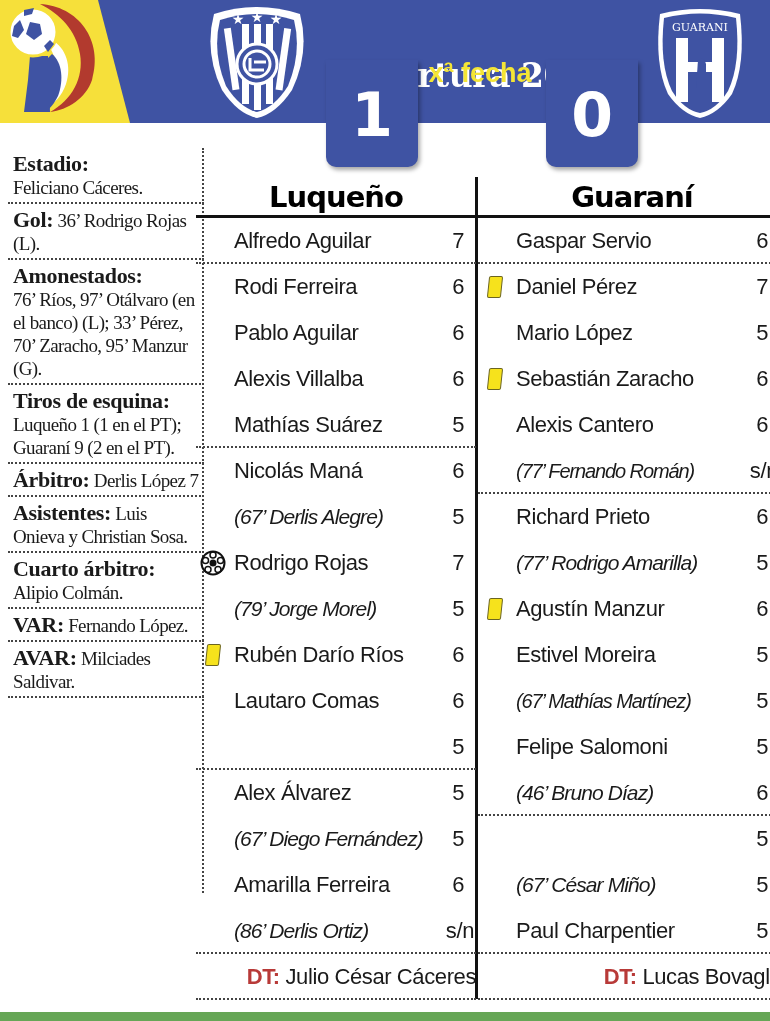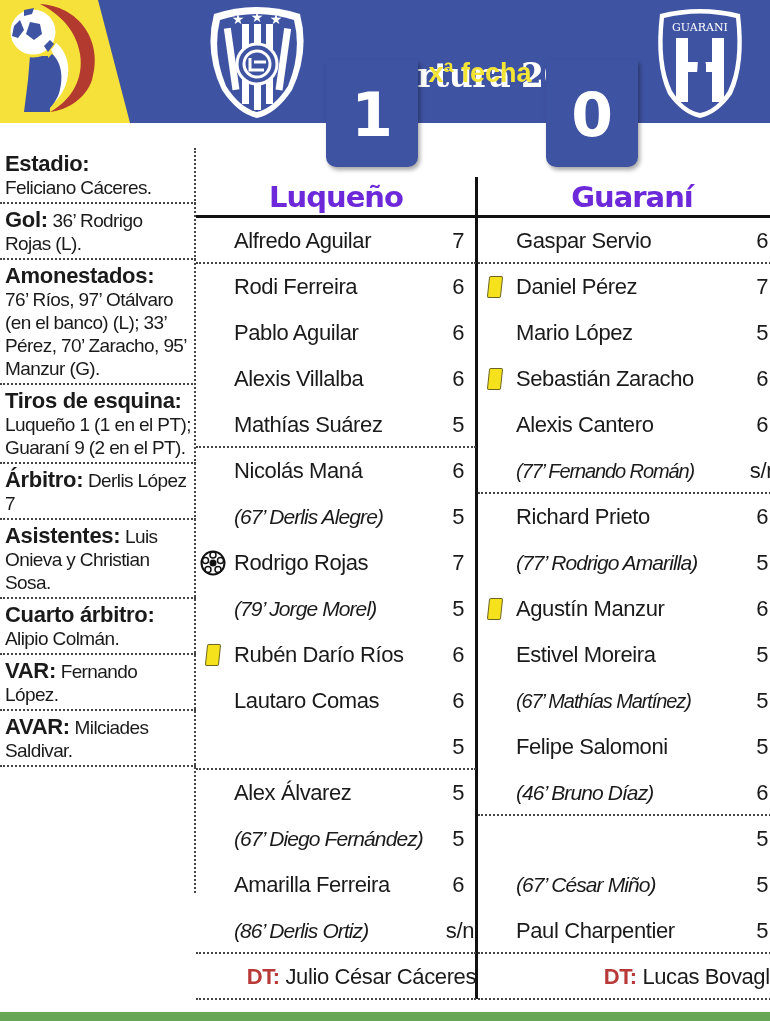--- a/index.html
+++ b/index.html
@@ -19,30 +19,30 @@
               font-family: "Liberation Sans", sans-serif; font-weight: bold; font-size: 27px; }
   .score-box { position: absolute; top: 60px; width: 92px; height: 107px; background: #3f53a3;
                border-radius: 0 0 10px 10px; box-shadow: 2px 3px 4px rgba(0,0,0,0.35);
                color: #ffffff; font-family: "DejaVu Sans", sans-serif; font-weight: bold; font-size: 60px;
                text-align: center; line-height: 107px; padding-top: 20px; }
   .score-box.home { left: 326px; }
   .score-box.away { left: 546px; }
   .score-box span { display: block; line-height: 70px; }
 
   
-  .sidebar { position: absolute; left: 0; top: 148px; width: 196px; }
+  .sidebar { position: absolute; left: 8px; top: 148px; width: 196px; font-family: Liberation Serif, serif; }
   .sidebar .vline { position: absolute; left: 194px; top: 0; height: 745px; border-left: 2px dotted #444; }
   .info-block { padding: 4px 4px 3px 5px; border-bottom: 2px dotted #444; font-size: 19px; line-height: 23px; letter-spacing: -0.6px; }
   .info-block .lbl { font-weight: bold; font-size: 22px; letter-spacing: -0.3px; }
 
   
   .team-col { position: absolute; top: 176px; }
   .team-col.home { left: 196px; width: 280px; }
   .team-col.away { left: 478px; width: 308px; }
-  .team-name { height: 42px; text-align: center; color: #6d28d9; font-weight: bold;
+  .team-name { height: 42px; text-align: center; color: #000000; font-weight: bold;
                font-family: "DejaVu Sans", sans-serif; font-size: 29px; letter-spacing: -1px; line-height: 42px;
                border-bottom: 3px solid #111; }
   .player { position: relative; height: 46px; line-height: 46px; font-size: 22px; padding-left: 38px; letter-spacing: -0.4px; }
   .player.sep { border-bottom: 2px dotted #444; }
   .player .name { white-space: nowrap; }
   .player.sub .name { font-style: italic; font-size: 21px; letter-spacing: -0.9px; }
   .player .rating { position: absolute; right: 12px; top: 0; font-size: 22px; }
   .team-col.away .player .rating { right: 18px; }
   .player .rating.sn { right: 2px; }
   .team-col.away .player .rating.sn { right: 8px; }

